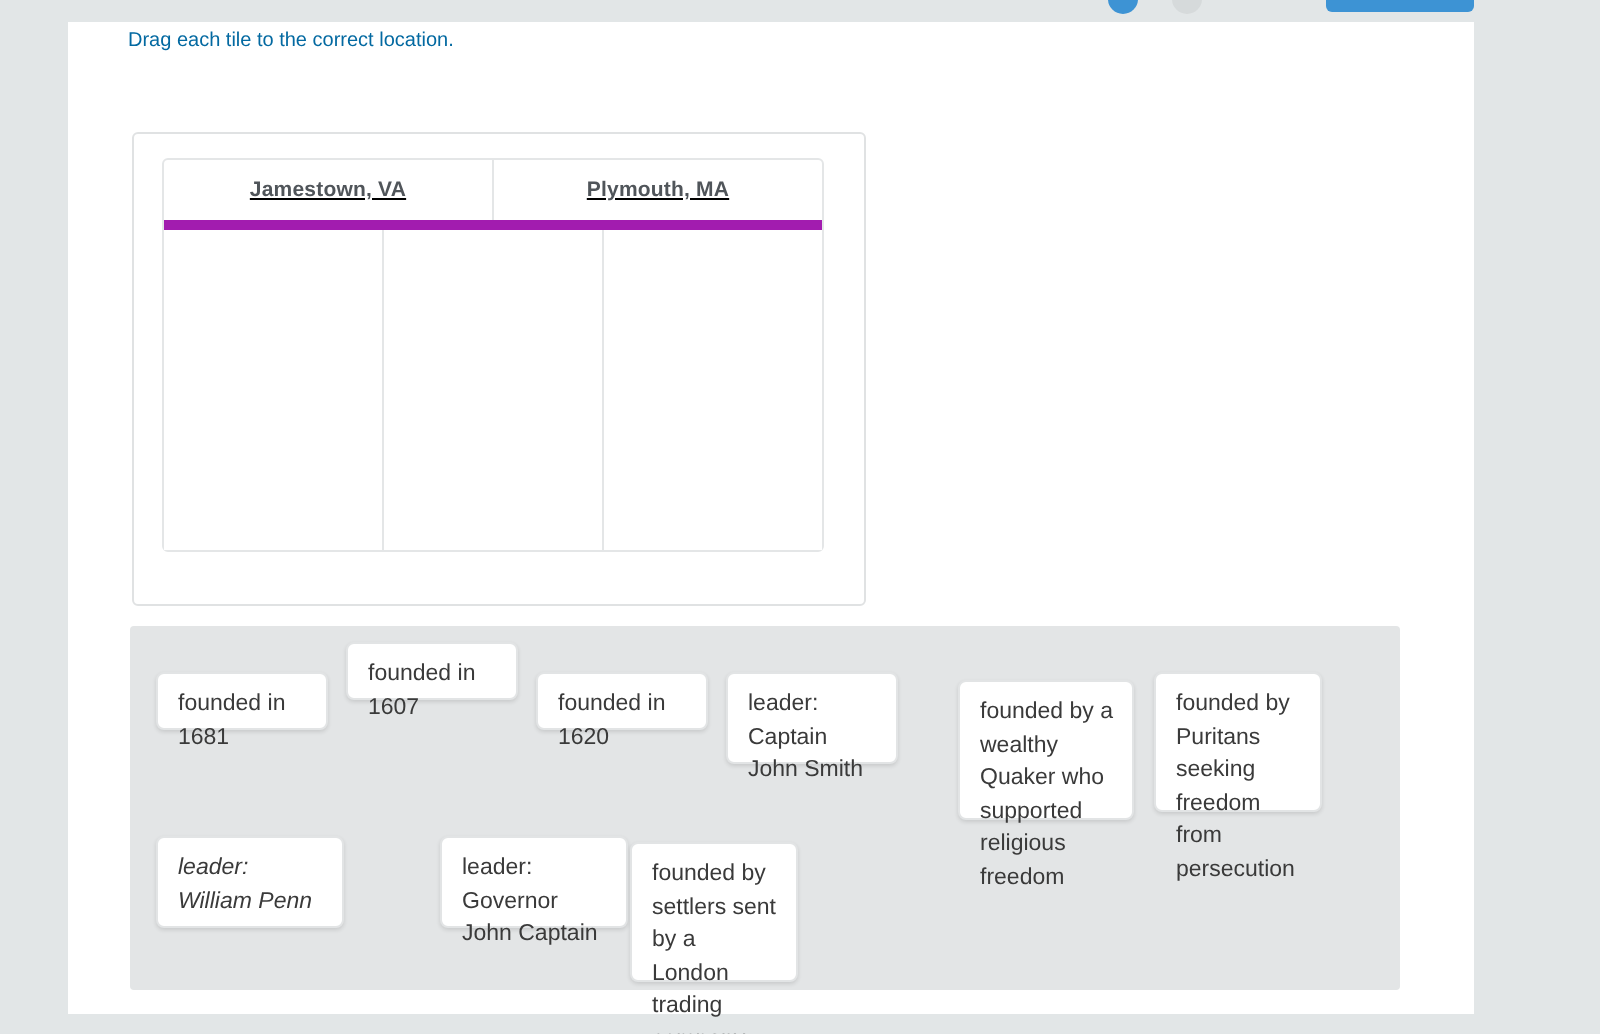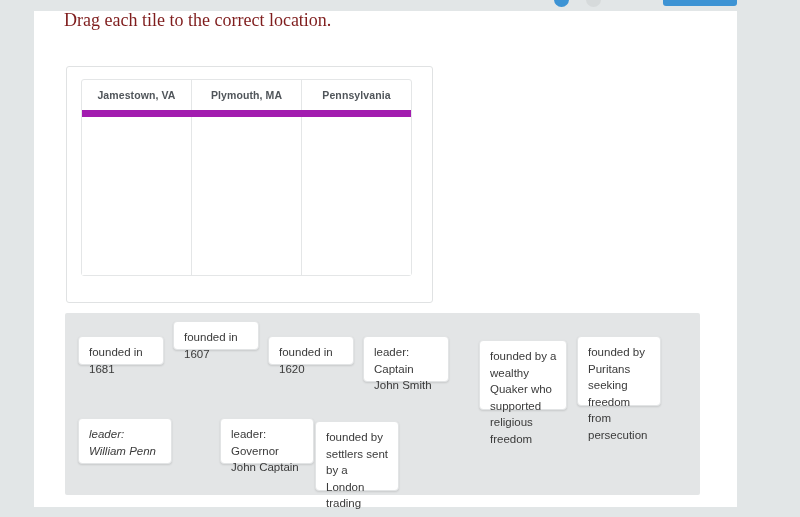--- a/index.html
+++ b/index.html
@@ -66,25 +66,24 @@
   }
 
   
   .instructions {
     position: absolute;
     left: 30px;
     top: 2px;
     width: 620px;
   }
   .instruction-line {
-    font-size: 18px;
-    color: #7f1d1d;
+    font-size: 10px;
+    color: #0369a1;
     line-height: 15px;
     margin-bottom: 7px;
-    font-family: Liberation Serif, serif;
   }
 
   
   .table-panel {
     position: absolute;
     left: 32px;
     top: 55px;
     width: 365px;
     height: 235px;
     background: #ffffff;
@@ -100,22 +99,23 @@
     border: 1px solid #e4e6e7;
     border-radius: 3px;
     background: #ffffff;
     box-sizing: border-box;
     display: flex;
     flex-direction: column;
   }
   .table-head {
     display: flex;
     height: 30px;
-    border-bottom: 7px solid #a21caf;
+    border-bottom: 5px solid #a21caf;
     flex: 0 0 auto;
+    text-decoration: underline;
   }
   .table-head .cell {
     flex: 1 1 0;
     display: flex;
     align-items: center;
     justify-content: center;
     font-size: 10.5px;
     font-weight: bold;
     color: #50555a;
     letter-spacing: 0.1px;
@@ -171,21 +171,20 @@
     <div class="instructions">
       <div class="instruction-line">Drag each tile to the correct location.</div>
     </div>
 
     <div class="table-panel">
       <div class="match-table">
 
         <div class="table-head">
           <div class="cell">Jamestown, VA</div>
           <div class="cell">Plymouth, MA</div>
-          <div class="cell">Pennsylvania</div>
         </div>
 
         <div class="table-body">
           <div class="dropzone"></div>
           <div class="dropzone"></div>
           <div class="dropzone"></div>
         </div>
 
       </div>
     </div>

